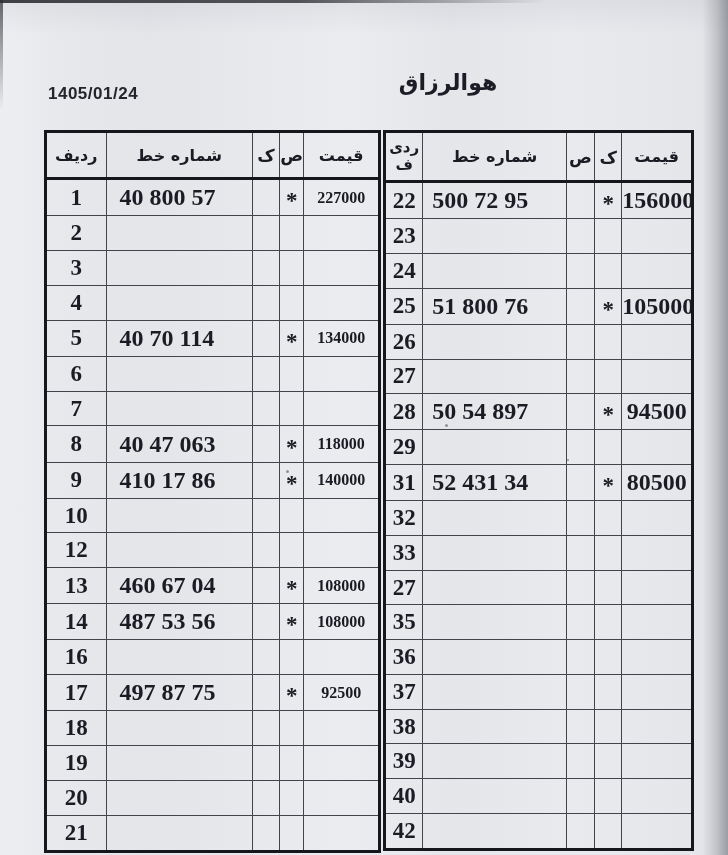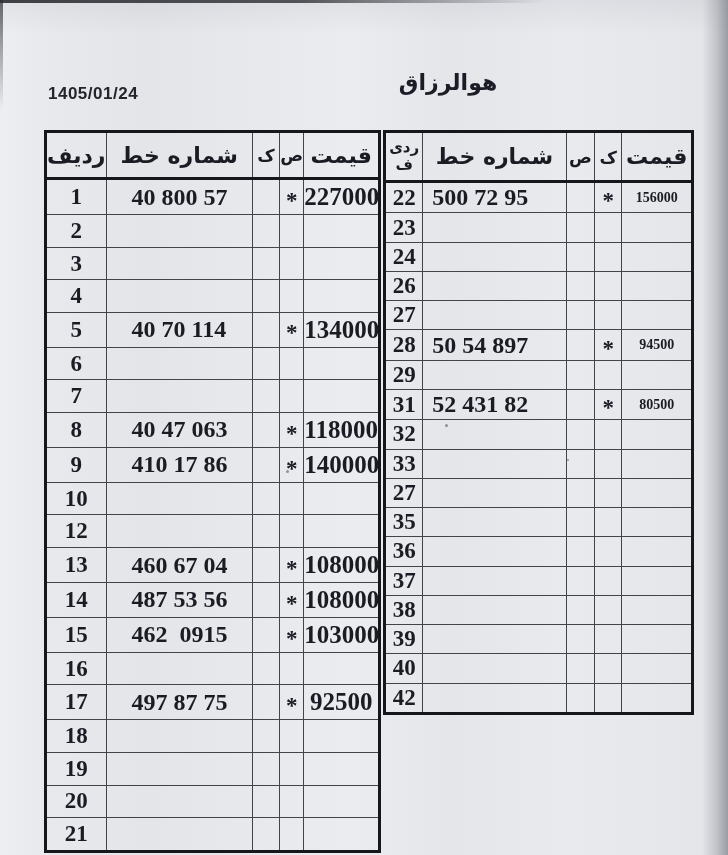--- a/index.html
+++ b/index.html
@@ -32,42 +32,42 @@
   }
   .doc-date{
     position:absolute;left:48px;top:84px;
     font-family:"Liberation Sans",sans-serif;font-weight:bold;font-size:17px;color:#24242c;
     letter-spacing:0.5px;
   }
 
   .tables{position:absolute;left:44px;top:130px;display:flex;align-items:flex-start;}
   table{border-collapse:collapse;table-layout:fixed;background:transparent;}
   table.t-left{width:337px;height:723px;border:3px solid #16161c;}
-  table.t-right{width:311px;height:585px;border:3px solid #16161c;margin-left:2px;}
+  table.t-right{width:311px;height:721px;border:3px solid #16161c;margin-left:2px;}
   th,td{border:1px solid #43434c;padding:0;overflow:hidden;}
   thead th{
     border-bottom:3px solid #16161c;
     direction:rtl;text-align:center;vertical-align:middle;
-    font-family:"DejaVu Sans",sans-serif;font-weight:bold;font-size:22px;color:#1b1b24;
+    font-family:"DejaVu Sans",sans-serif;font-weight:bold;font-size:16px;color:#1b1b24;
   }
   table.t-left thead tr{height:47px;}
   table.t-right thead tr{height:50px;}
   th.h-narrow{font-size:17px;}
   table.t-right th.h-rowno{font-size:15px;line-height:1.15;padding:0 2px;}
   tbody td{
     vertical-align:middle;color:#1b1b24;
     font-family:"Liberation Serif",serif;font-weight:bold;
   }
   td.c-no{text-align:center;font-size:23px;}
-  td.c-line{text-align:left;font-size:24px;padding-left:25px;white-space:pre;}
+  td.c-line{text-align:left;font-size:24px;padding-left:13px;white-space:pre;}
   table.t-right td.c-line{padding-left:9px;}
   td.c-narrow{text-align:center;font-size:22px;}
   td.c-mark{text-align:center;font-size:23px;padding-top:7px;line-height:0.6;}
-  td.c-price{text-align:center;font-size:25px;}
-  table.t-right td.c-price{font-size:14px;}
+  td.c-price{text-align:center;font-size:16px;}
+  table.t-right td.c-price{font-size:24px;}
 </style>
 </head>
 <body>
 
 <div class="page">
 
   <div class="edge-top"></div>
   <div class="edge-left"></div>
   <div class="edge-right"></div>
   <div class="speck" style="left:286px;top:470px;"></div>
@@ -182,27 +182,20 @@
     <td class="c-price">108000</td>
   </tr>
           <tr>
     <td class="c-no">14</td>
     <td class="c-line">487 53 56</td>
     <td class="c-narrow"></td>
     <td class="c-mark">*</td>
     <td class="c-price">108000</td>
   </tr>
           <tr>
-    <td class="c-no">15</td>
-    <td class="c-line">462  0915</td>
-    <td class="c-narrow"></td>
-    <td class="c-mark">*</td>
-    <td class="c-price">103000</td>
-  </tr>
-          <tr>
     <td class="c-no">16</td>
     <td class="c-line"></td>
     <td class="c-narrow"></td>
     <td class="c-mark"></td>
     <td class="c-price"></td>
   </tr>
           <tr>
     <td class="c-no">17</td>
     <td class="c-line">497 87 75</td>
     <td class="c-narrow"></td>
@@ -273,20 +266,27 @@
     <td class="c-price"></td>
   </tr>
           <tr>
     <td class="c-no">24</td>
     <td class="c-line"></td>
     <td class="c-narrow"></td>
     <td class="c-mark"></td>
     <td class="c-price"></td>
   </tr>
           <tr>
+    <td class="c-no">25</td>
+    <td class="c-line">51 800 76</td>
+    <td class="c-narrow"></td>
+    <td class="c-mark">*</td>
+    <td class="c-price">105000</td>
+  </tr>
+          <tr>
     <td class="c-no">26</td>
     <td class="c-line"></td>
     <td class="c-narrow"></td>
     <td class="c-mark"></td>
     <td class="c-price"></td>
   </tr>
           <tr>
     <td class="c-no">27</td>
     <td class="c-line"></td>
     <td class="c-narrow"></td>
@@ -302,21 +302,21 @@
   </tr>
           <tr>
     <td class="c-no">29</td>
     <td class="c-line"></td>
     <td class="c-narrow"></td>
     <td class="c-mark"></td>
     <td class="c-price"></td>
   </tr>
           <tr>
     <td class="c-no">31</td>
-    <td class="c-line">52 431 82</td>
+    <td class="c-line">52 431 34</td>
     <td class="c-narrow"></td>
     <td class="c-mark">*</td>
     <td class="c-price">80500</td>
   </tr>
           <tr>
     <td class="c-no">32</td>
     <td class="c-line"></td>
     <td class="c-narrow"></td>
     <td class="c-mark"></td>
     <td class="c-price"></td>

